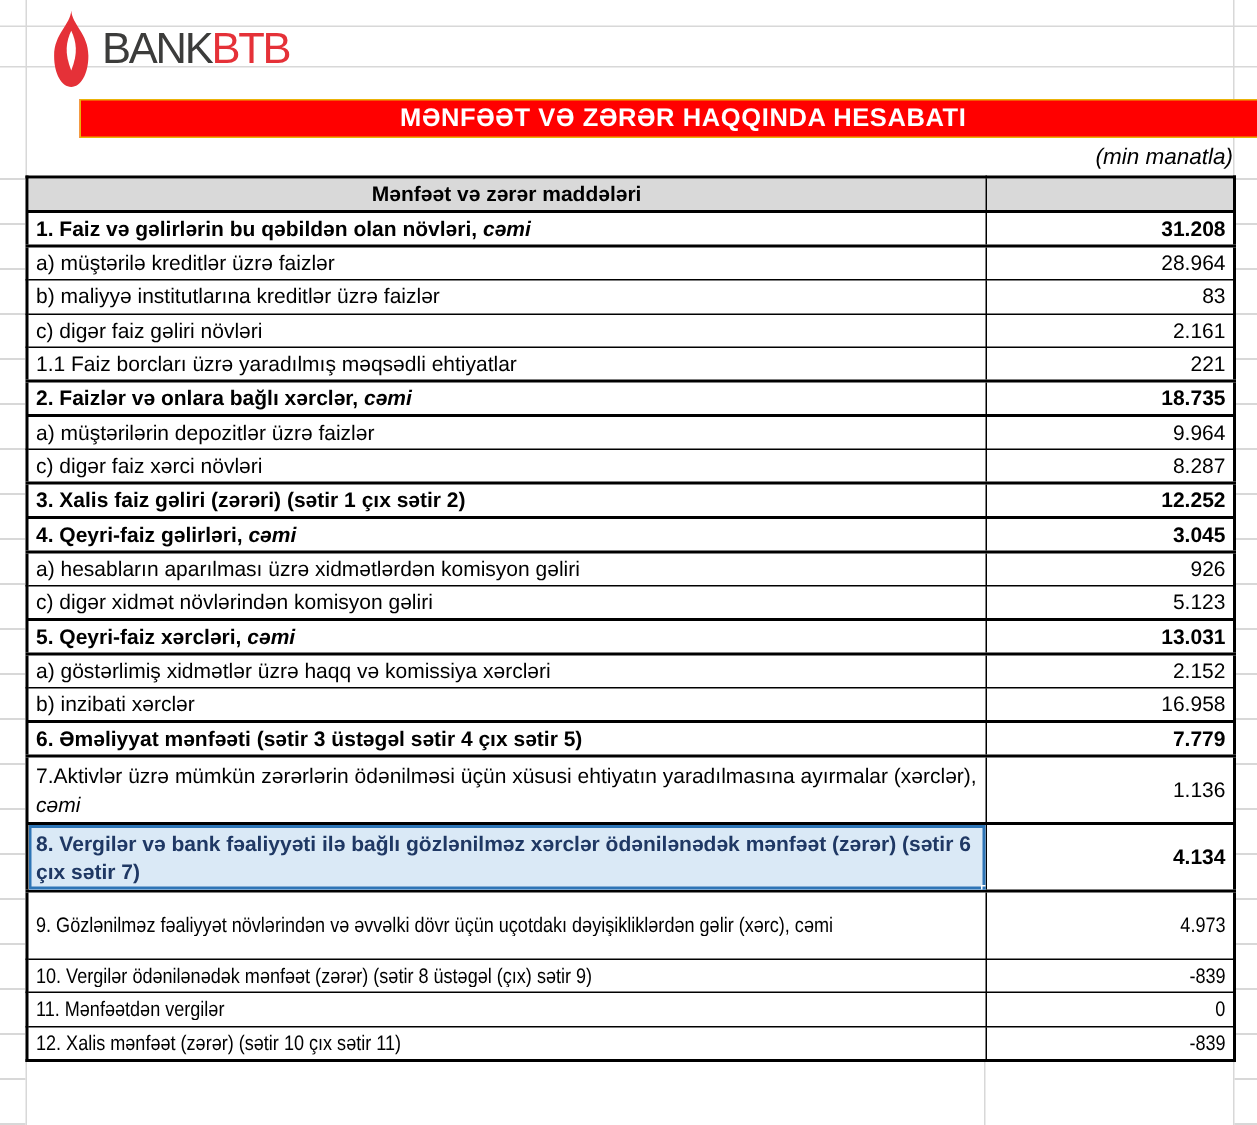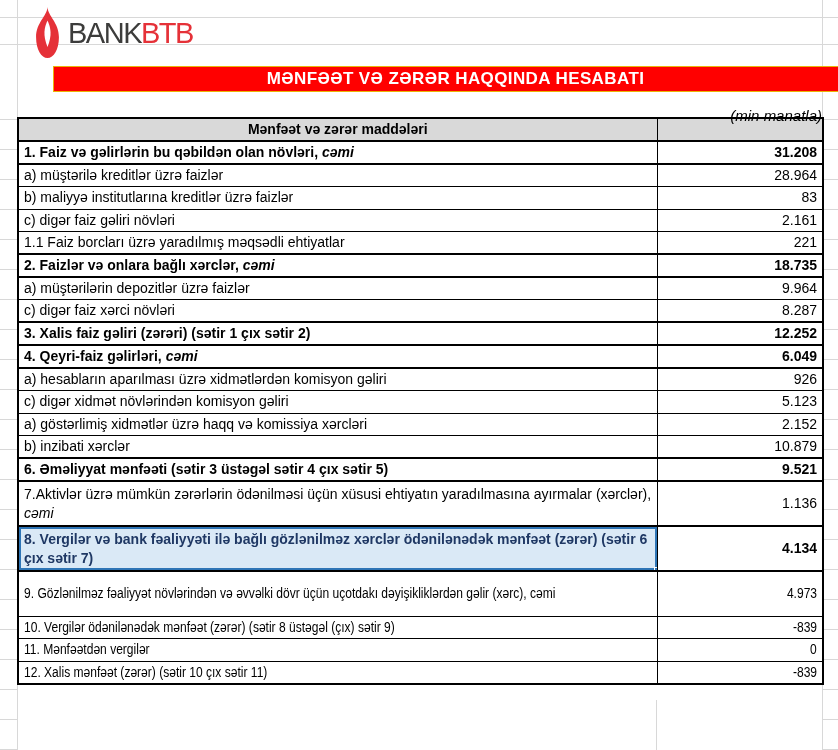--- a/index.html
+++ b/index.html
@@ -25,21 +25,21 @@
   .logo-text { font-size:29px; font-weight:400; letter-spacing:-1.5px; line-height:1; }
   .logo-text .bank { color:var(--logo_dark,#3c3c3b); }
   .logo-text .btb  { color:var(--logo_red,#e53138); }
 
   
   .banner { position:absolute; left:17px; top:66px; width:805px; height:26px; z-index:2;
     background:var(--banner_bg,#ff0000); border:1px solid #eab308;
     display:flex; align-items:center; justify-content:center;margin-left:36px; }
   .banner span { color:var(--banner_text,#fff); font-weight:700; font-size:17px; letter-spacing:.4px; }
 
-  .subtitle { position:absolute; left:17px; top:107px; width:805px; z-index:2;
+  .subtitle { position:absolute; left:17px; top:96px; width:805px; z-index:2;
     text-align:right; font-style:italic; font-size:15px; color:#000; }
 
   
   table { position:absolute; left:17px; top:117px; width:805px; z-index:1;
     border-collapse:collapse; table-layout:fixed; background:#fff;
     border:2px solid var(--table_border,#000); }
   col.c-label { width:639px; }
   col.c-val   { width:166px; }
   th, td { border:1px solid var(--table_border,#000); font-size:14px; line-height:19px;
     padding:1px 5px; vertical-align:middle; overflow:hidden; }
@@ -135,41 +135,45 @@
         <tr>
     <td class="label"><span class="wrap"><span class="t">c) digər faiz xərci növləri</span><span class="it"></span></span></td>
     <td class="val"><span class="vt">8.287</span></td>
   </tr>
         <tr class="bold">
     <td class="label"><span class="wrap"><span class="t">3. Xalis faiz gəliri (zərəri) (sətir 1 çıx sətir 2)</span><span class="it"></span></span></td>
     <td class="val"><span class="vt">12.252</span></td>
   </tr>
         <tr class="bold">
     <td class="label"><span class="wrap"><span class="t">4. Qeyri-faiz gəlirləri, </span><span class="it">cəmi</span></span></td>
-    <td class="val"><span class="vt">6.049</span></td>
+    <td class="val"><span class="vt">3.045</span></td>
   </tr>
         <tr>
     <td class="label"><span class="wrap"><span class="t">a) hesabların aparılması üzrə xidmətlərdən komisyon gəliri</span><span class="it"></span></span></td>
     <td class="val"><span class="vt">926</span></td>
   </tr>
         <tr>
     <td class="label"><span class="wrap"><span class="t">c) digər xidmət növlərindən komisyon gəliri</span><span class="it"></span></span></td>
     <td class="val"><span class="vt">5.123</span></td>
   </tr>
+        <tr class="bold">
+    <td class="label"><span class="wrap"><span class="t">5. Qeyri-faiz xərcləri, </span><span class="it">cəmi</span></span></td>
+    <td class="val"><span class="vt">13.031</span></td>
+  </tr>
         <tr>
     <td class="label"><span class="wrap"><span class="t">a) göstərlimiş xidmətlər üzrə haqq və komissiya xərcləri</span><span class="it"></span></span></td>
     <td class="val"><span class="vt">2.152</span></td>
   </tr>
         <tr>
     <td class="label"><span class="wrap"><span class="t">b) inzibati xərclər</span><span class="it"></span></span></td>
-    <td class="val"><span class="vt">10.879</span></td>
+    <td class="val"><span class="vt">16.958</span></td>
   </tr>
         <tr class="bold">
     <td class="label"><span class="wrap"><span class="t">6. Əməliyyat mənfəəti (sətir 3 üstəgəl sətir 4 çıx sətir 5)</span><span class="it"></span></span></td>
-    <td class="val"><span class="vt">9.521</span></td>
+    <td class="val"><span class="vt">7.779</span></td>
   </tr>
         <tr class="tall">
     <td class="label"><span class="wrap"><span class="t">7.Aktivlər üzrə mümkün zərərlərin ödənilməsi üçün xüsusi ehtiyatın yaradılmasına ayırmalar (xərclər), </span><span class="it">cəmi</span></span></td>
     <td class="val"><span class="vt">1.136</span></td>
   </tr>
         <tr class="bold tall selected">
     <td class="label"><span class="wrap"><span class="t">8. Vergilər və bank fəaliyyəti ilə bağlı gözlənilməz xərclər ödənilənədək mənfəət (zərər) (sətir 6 çıx sətir 7)</span><span class="it"></span></span><span class="fill-handle"></span></td>
     <td class="val"><span class="vt">4.134</span></td>
   </tr>
         <tr class="tall condensed">

